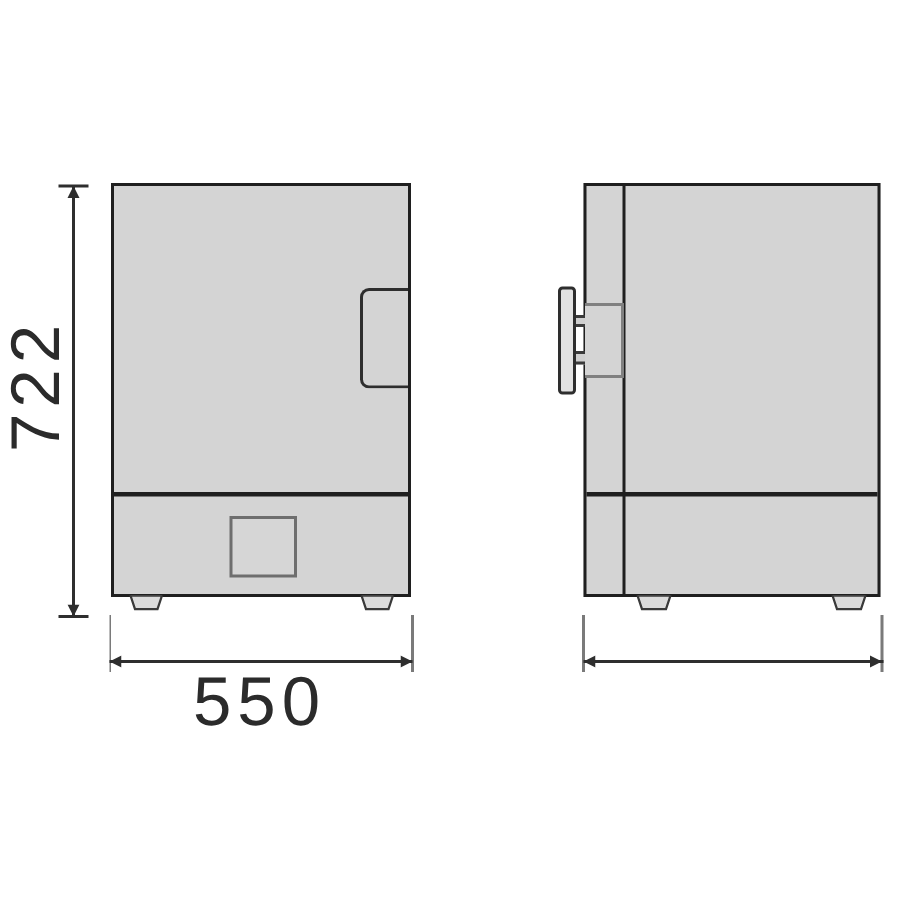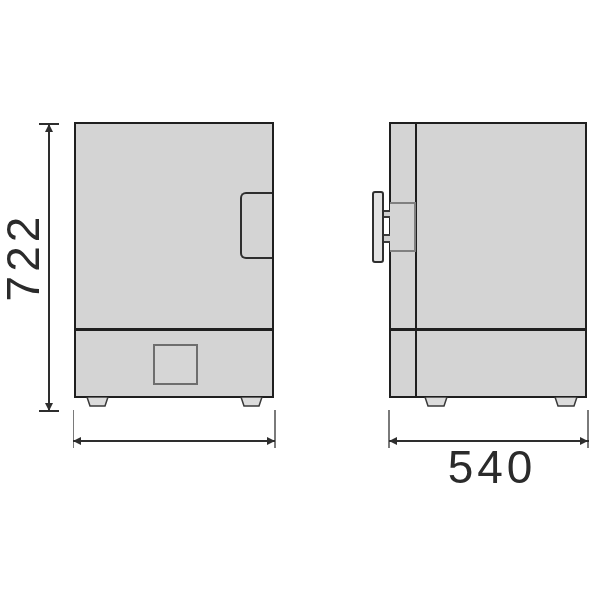--- a/index.html
+++ b/index.html
@@ -140,25 +140,25 @@
 
   <div class="abs ext-line-v" style="left:72.5px; top:410px; height:38px;"></div>
   <div class="abs ext-line-v" style="left:274px; top:410px; height:38px;"></div>
   <div class="abs dim-line-h" style="left:73px; top:440px; width:202px;"></div>
   <svg class="abs arrow" style="left:73px; top:436px;" width="8" height="10">
     <polygon points="0,5 8,1 8,9" fill="#2e2e2e"></polygon>
   </svg>
   <svg class="abs arrow" style="left:267px; top:436px;" width="8" height="10">
     <polygon points="8,5 0,1 0,9" fill="#2e2e2e"></polygon>
   </svg>
+  <div class="abs dim-label" style="left:98px; top:445px; width:150px;">550</div>
 
   <div class="abs ext-line-v" style="left:388px; top:410px; height:38px;"></div>
   <div class="abs ext-line-v" style="left:587px; top:410px; height:38px;"></div>
   <div class="abs dim-line-h" style="left:388.5px; top:440px; width:200px;"></div>
   <svg class="abs arrow" style="left:389px; top:436px;" width="8" height="10">
     <polygon points="0,5 8,1 8,9" fill="#2e2e2e"></polygon>
   </svg>
   <svg class="abs arrow" style="left:580px; top:436px;" width="8" height="10">
     <polygon points="8,5 0,1 0,9" fill="#2e2e2e"></polygon>
   </svg>
-  <div class="abs dim-label" style="left:417px; top:445px; width:150px;">540</div>
 
 </div>
 
 </body></html>

